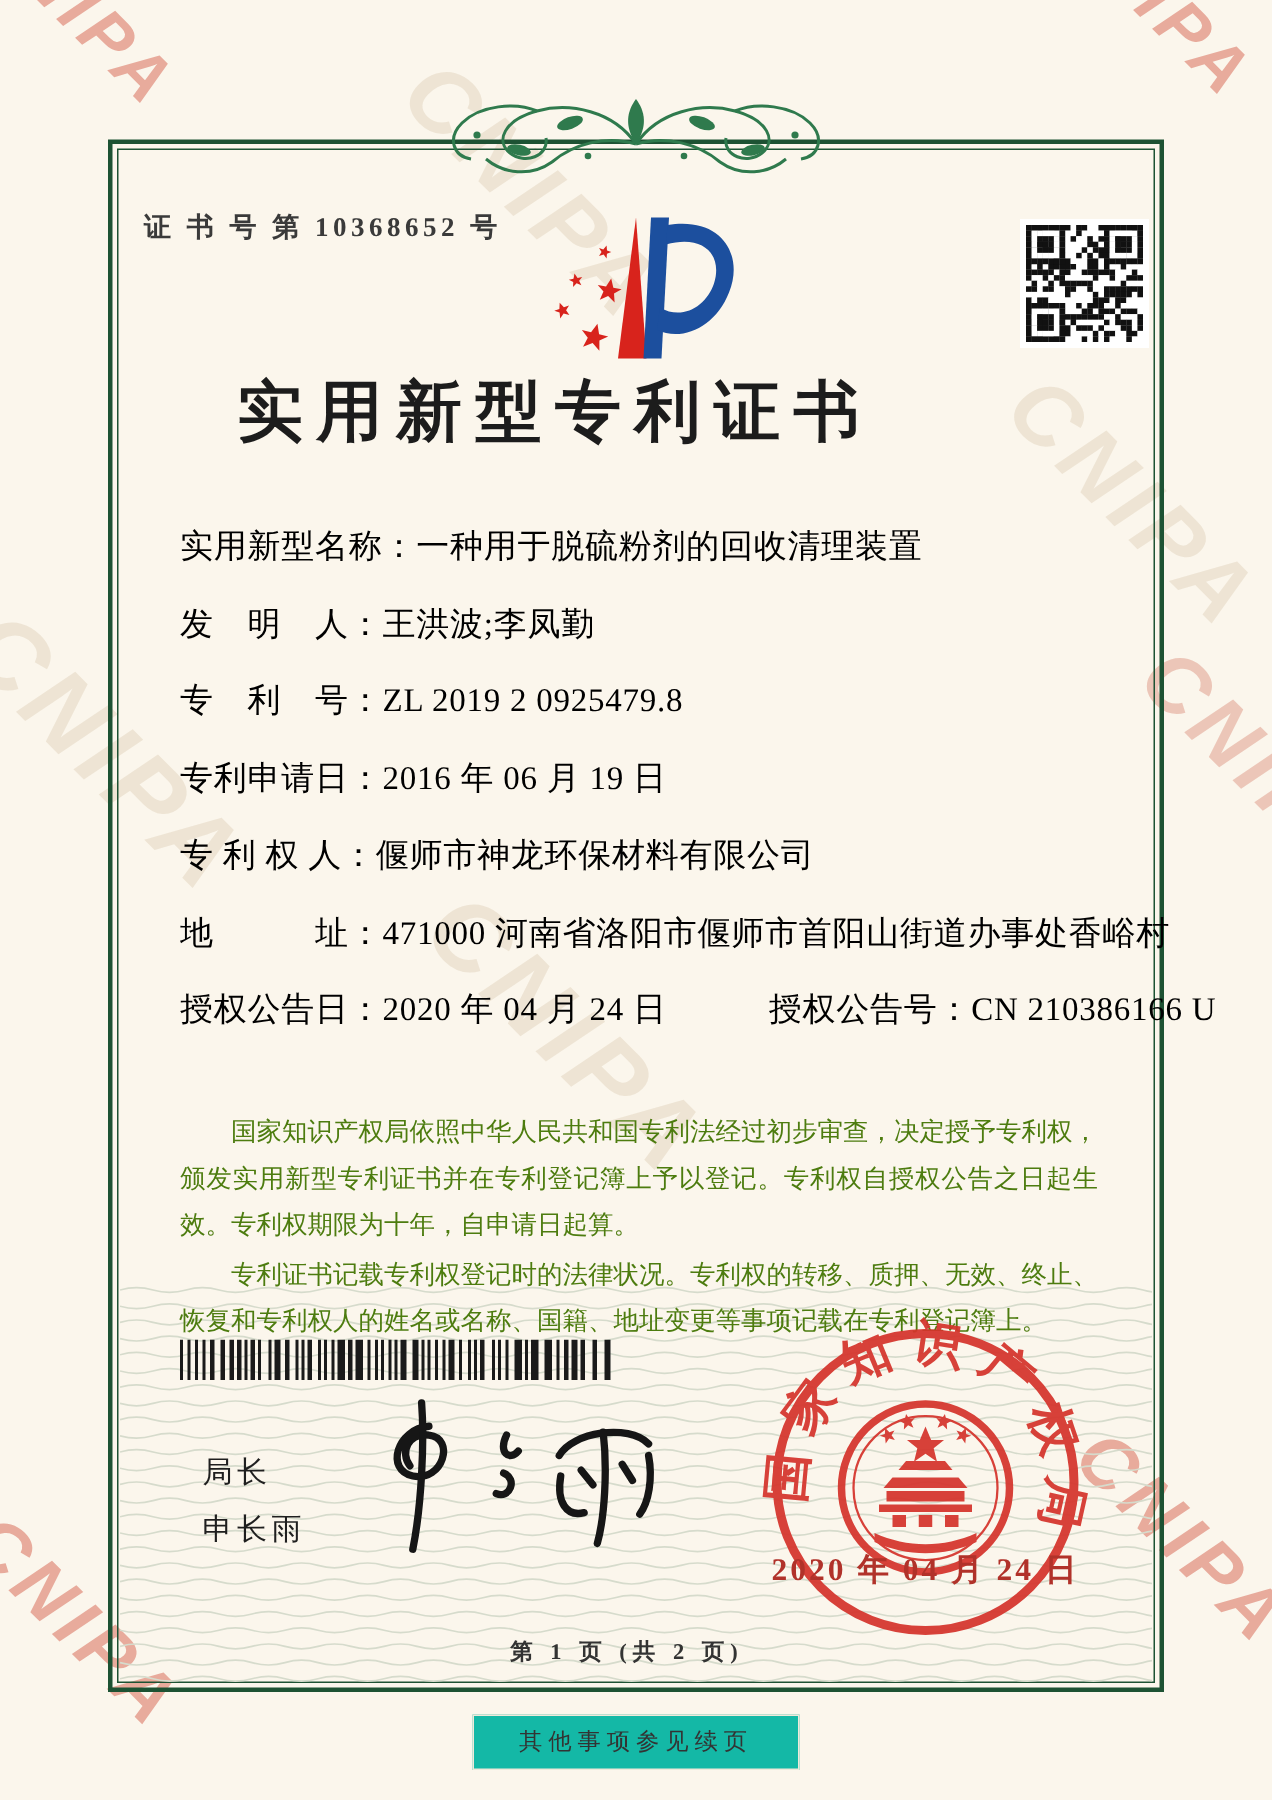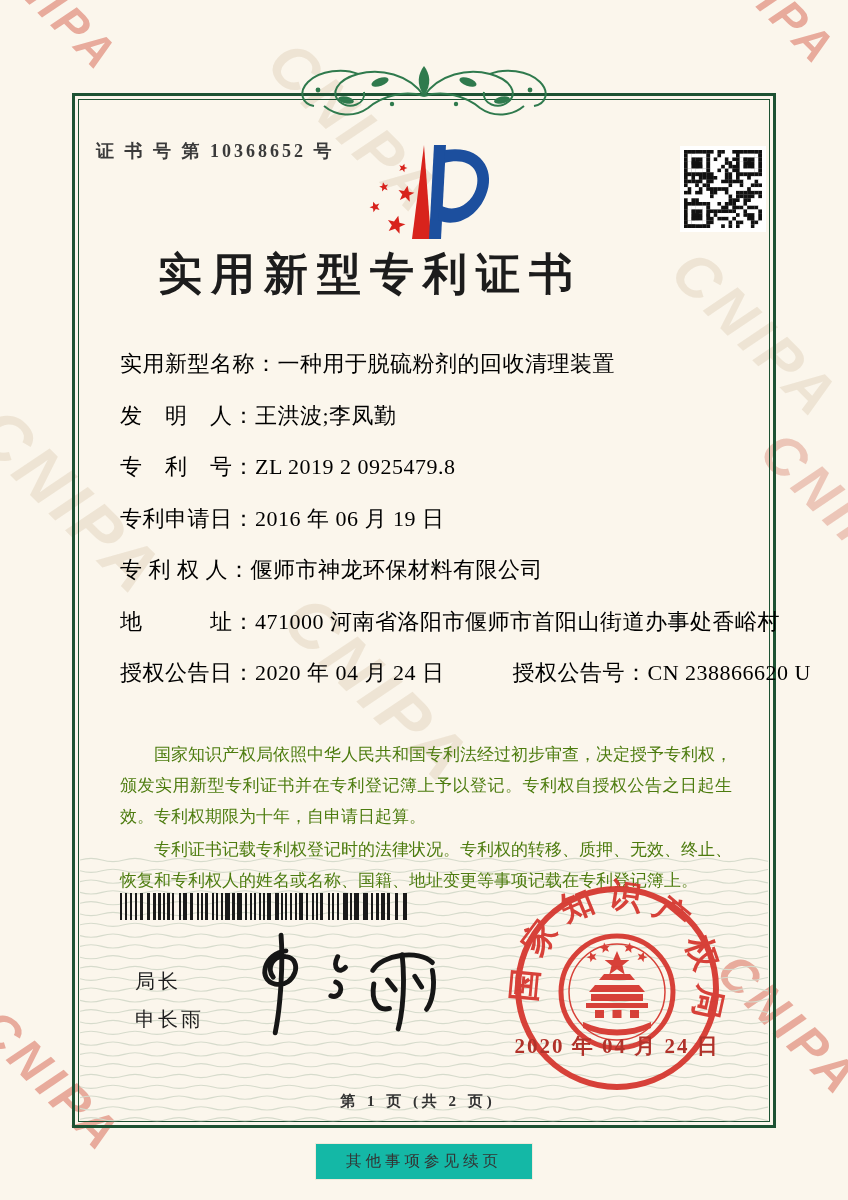--- a/index.html
+++ b/index.html
@@ -795,21 +795,21 @@
       <span class="lab">专 利 权 人：</span><span>偃师市神龙环保材料有限公司</span>
     </div>
     <div class="frow">
       <span class="lab">地　　　址：</span><span>471000 河南省洛阳市偃师市首阳山街道办事处香峪村</span>
     </div>
     <div class="frow grant">
       <span>
         <span class="lab">授权公告日：</span><span>2020 年 04 月 24 日</span>
       </span>
       <span class="pair2">
-        <span>授权公告号：</span><span>CN 238866620 U</span>
+        <span>授权公告号：</span><span>CN 210386166 U</span>
       </span>
     </div>
   </div>
 
   <div class="paras">
     <p>国家知识产权局依照中华人民共和国专利法经过初步审查，决定授予专利权，颁发实用新型专利证书并在专利登记簿上予以登记。专利权自授权公告之日起生效。专利权期限为十年，自申请日起算。</p>
     <p>专利证书记载专利权登记时的法律状况。专利权的转移、质押、无效、终止、恢复和专利权人的姓名或名称、国籍、地址变更等事项记载在专利登记簿上。</p>
   </div>
 
   <div class="barcode"><svg id="barSvg" width="292" height="27" xmlns="http://www.w3.org/2000/svg">

